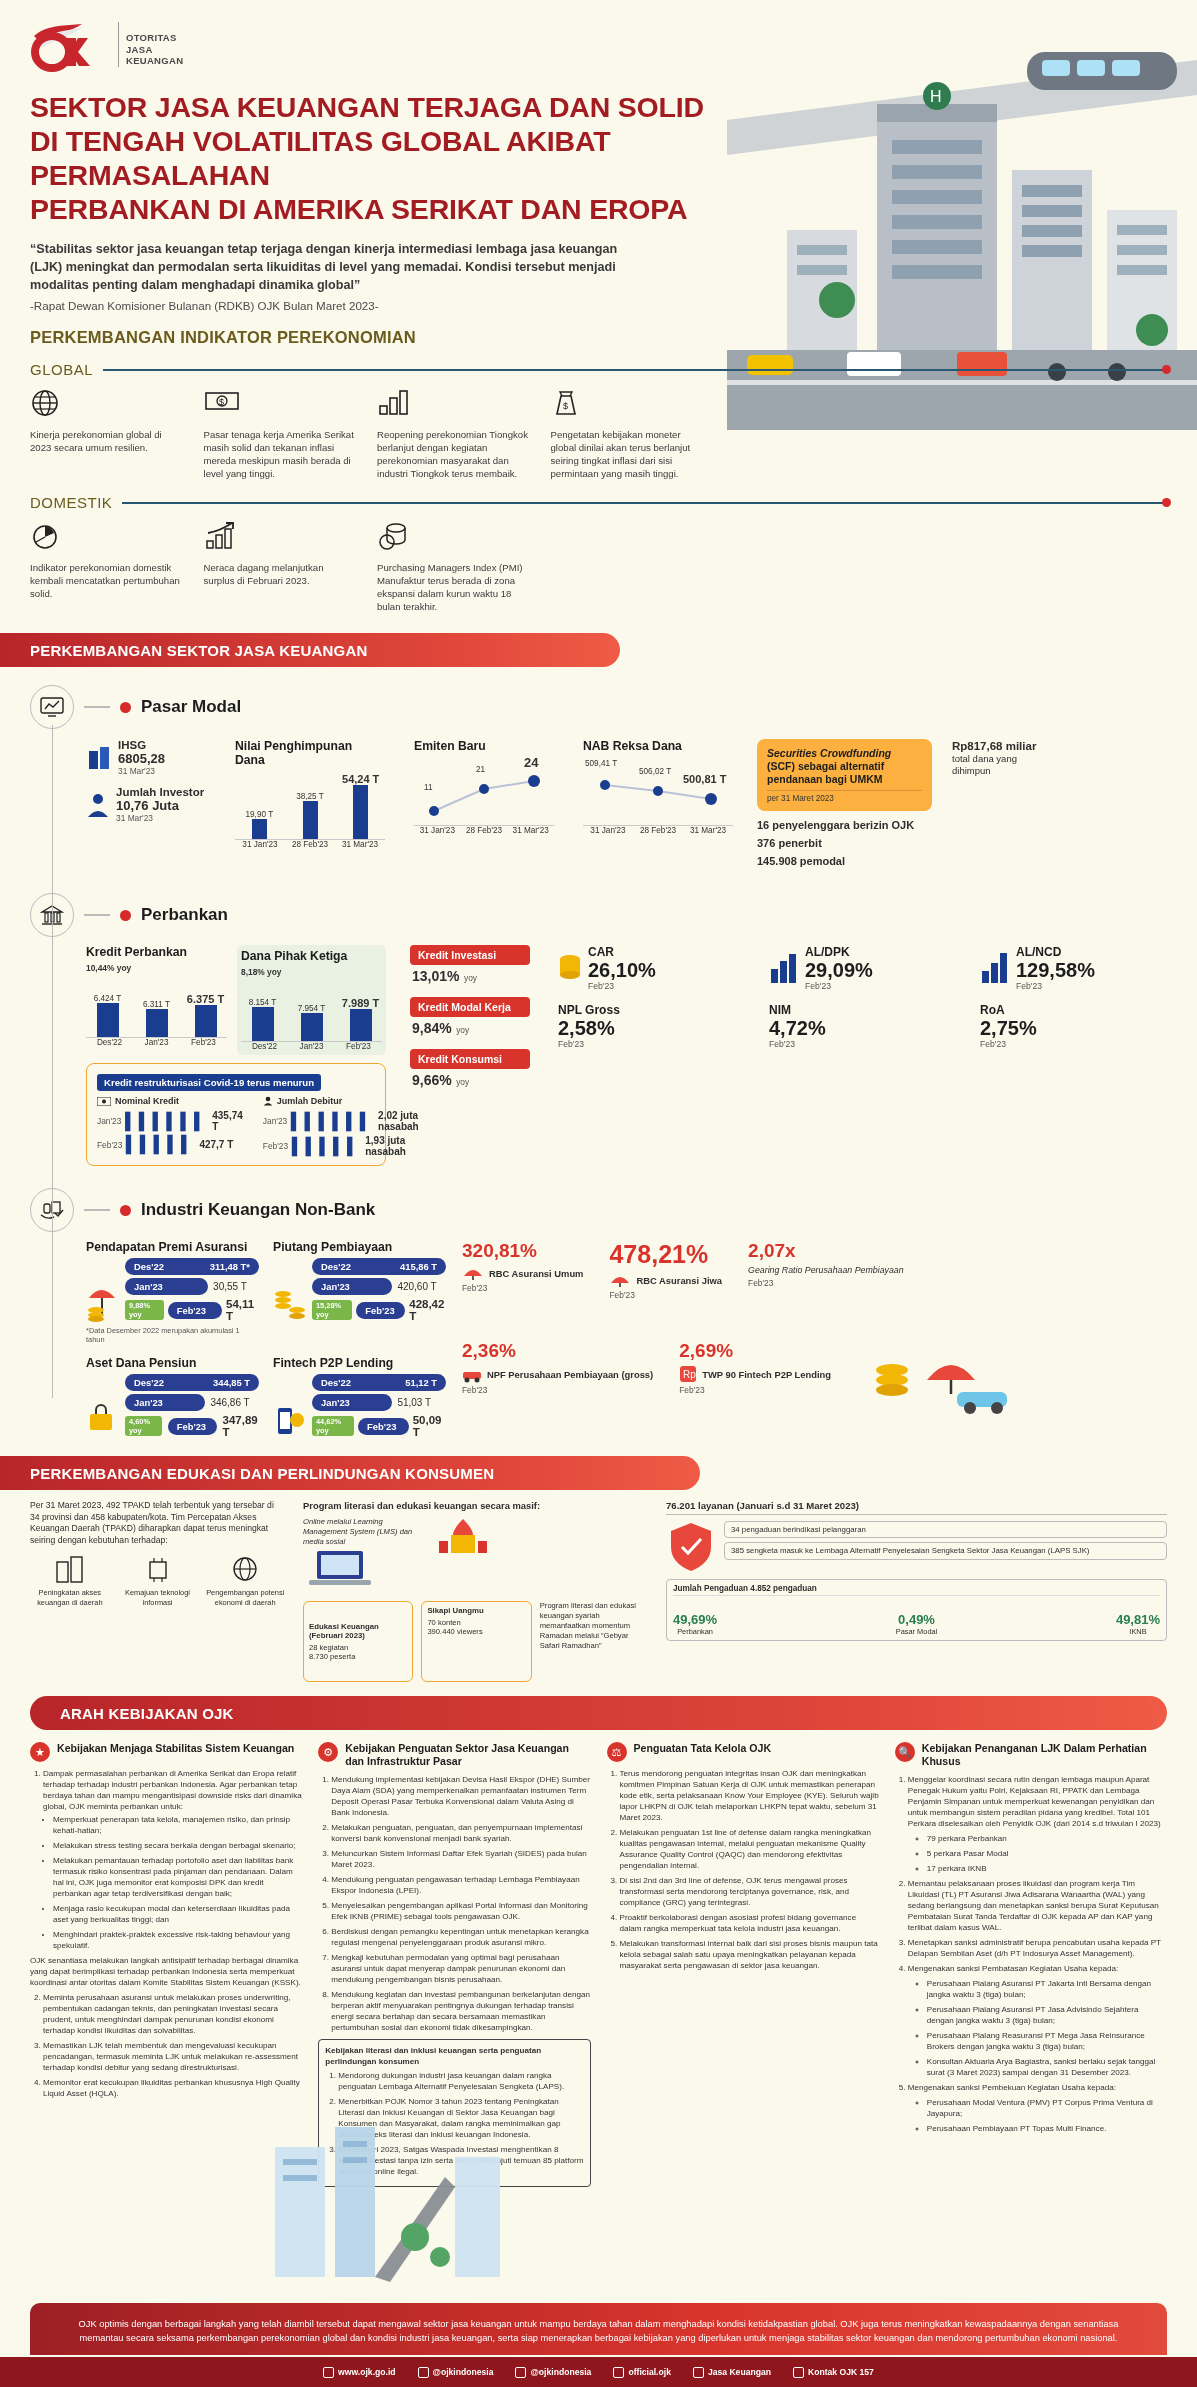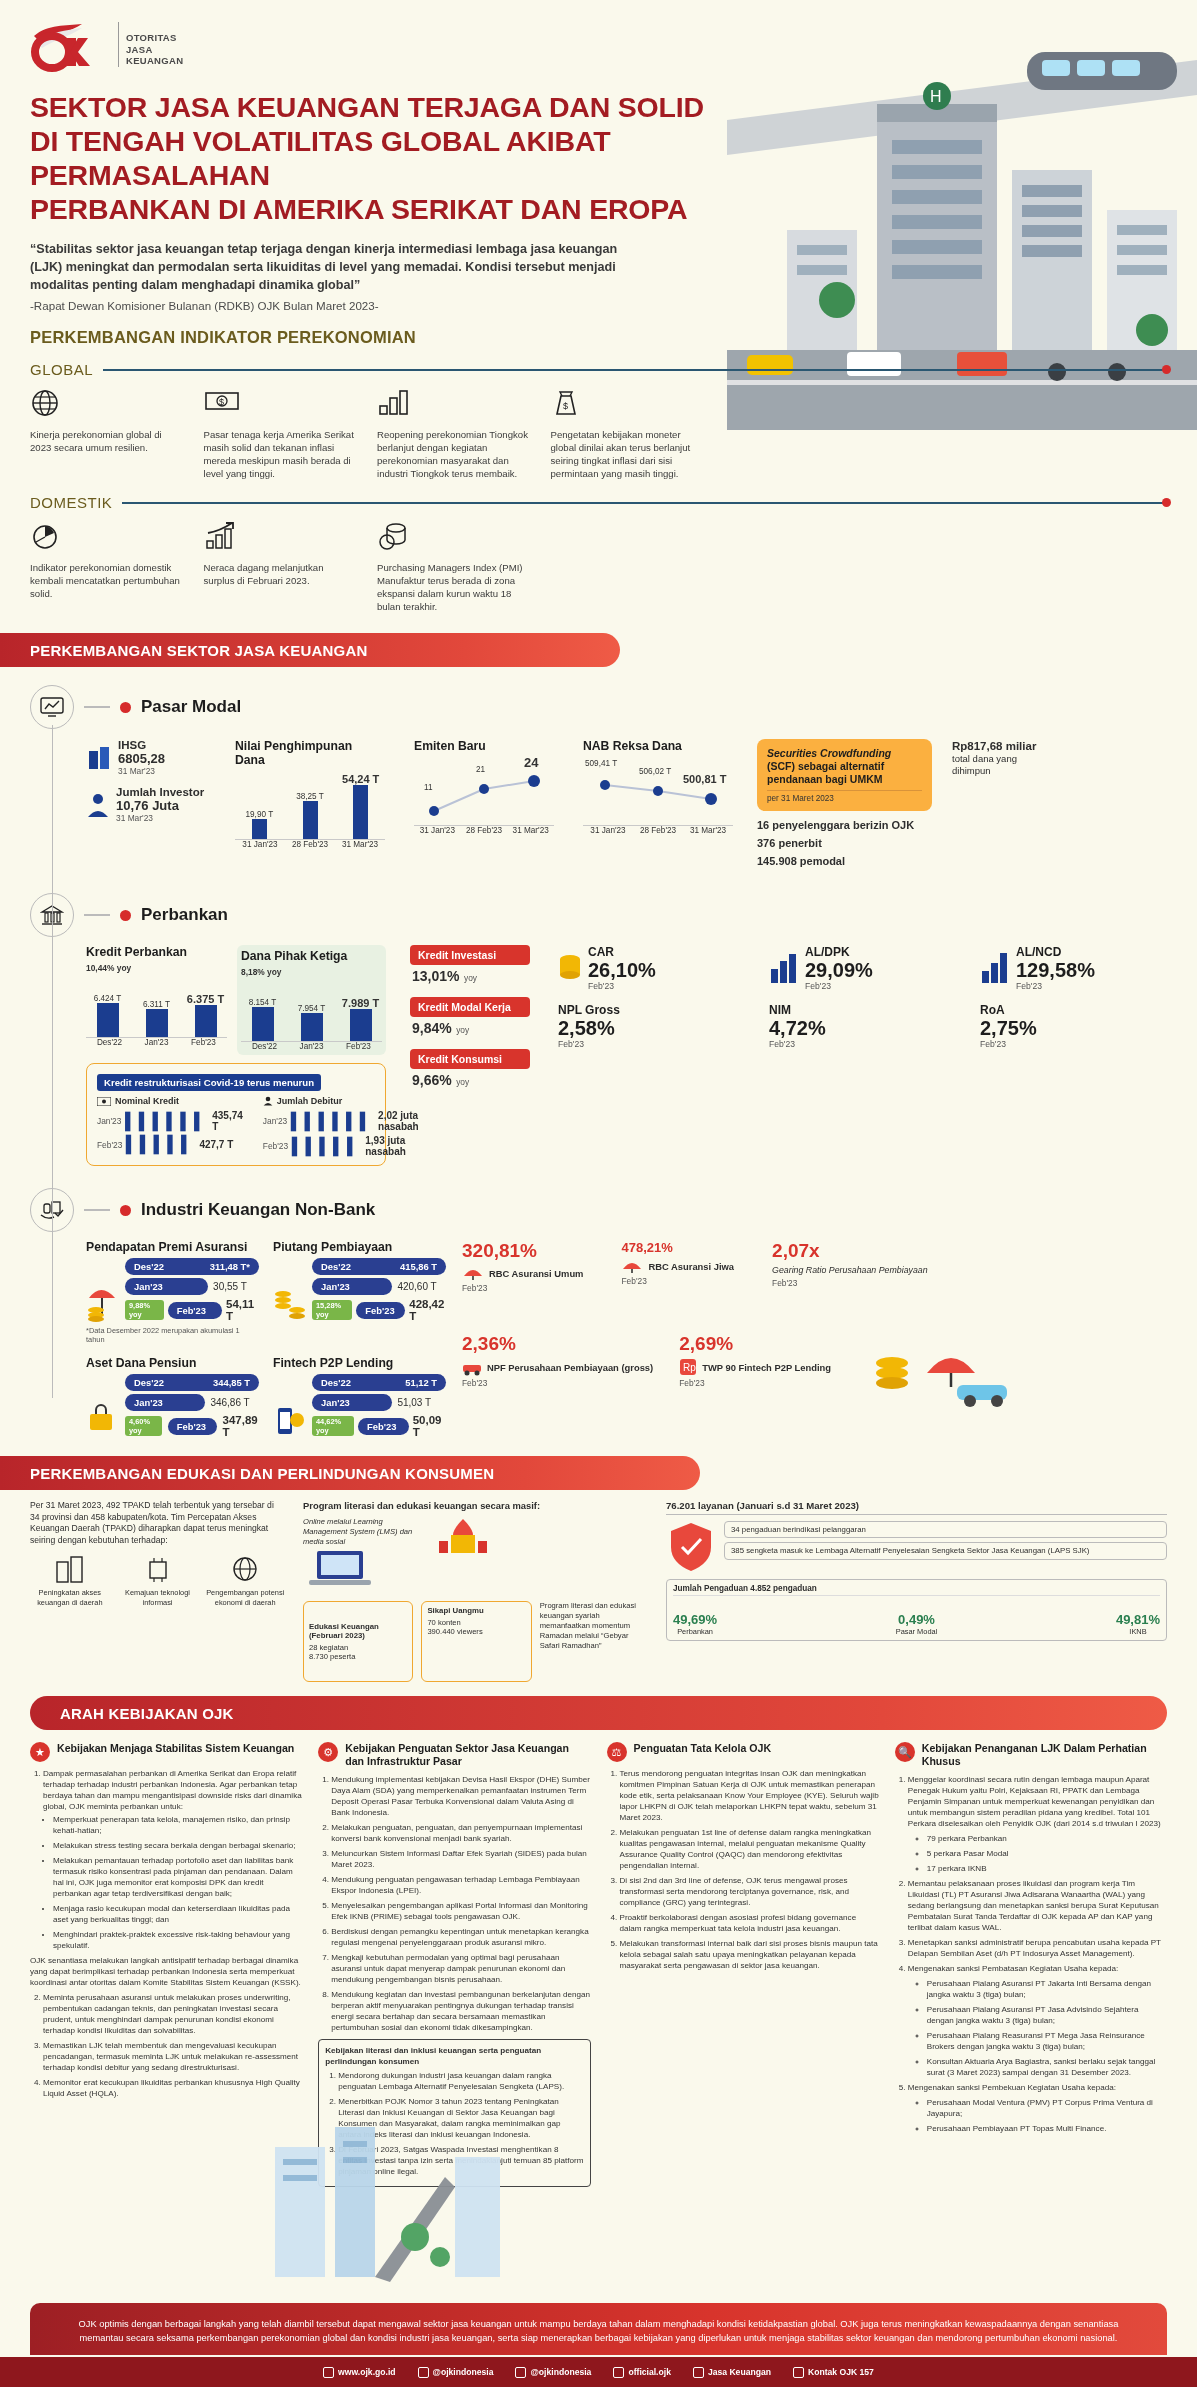--- a/index.html
+++ b/index.html
@@ -752,34 +752,34 @@
                     </div>
                     <span style="font-size:11.5px;font-weight:700">50,09 T</span>
                   </div>
               </div>
             </div>
           </div>
         </div>
       </div>
 
       <div style="flex:1">
-        <div style="display:flex;gap:38px">
+        <div style="display:flex;gap:26px">
           <div>
             <div style="font-size:19px;font-weight:700;color:#d8342c">320,81%</div>
             <div style="display:flex;gap:5px;align-items:center;margin-top:3px">
               <svg width="22" height="16" viewBox="0 0 22 16">
                   <path d="M2,11 q9,-12 18,0 Z" fill="#e8483c"></path>
                   <path d="M11,11 v4" stroke="#333" stroke-width="1.6"></path>
                 </svg>
               <div style="font-size:9.4px;font-weight:700;line-height:11px">RBC Asuransi Umum</div>
             </div>
             <div class="small" style="margin-top:2px">Feb'23</div>
           </div>
           <div>
-            <div style="font-size:13px;font-weight:700;color:#d8342c">478,21%</div>
+            <div style="font-size:25px;font-weight:700;color:#d8342c">478,21%</div>
             <div style="display:flex;gap:5px;align-items:center;margin-top:3px">
               <svg width="22" height="16" viewBox="0 0 22 16">
                   <path d="M2,11 q9,-12 18,0 Z" fill="#e8483c"></path>
                   <path d="M11,11 v4" stroke="#333" stroke-width="1.6"></path>
                 </svg>
               <div style="font-size:9.4px;font-weight:700;line-height:11px">RBC Asuransi Jiwa</div>
             </div>
             <div class="small" style="margin-top:2px">Feb'23</div>
           </div>
           <div>

